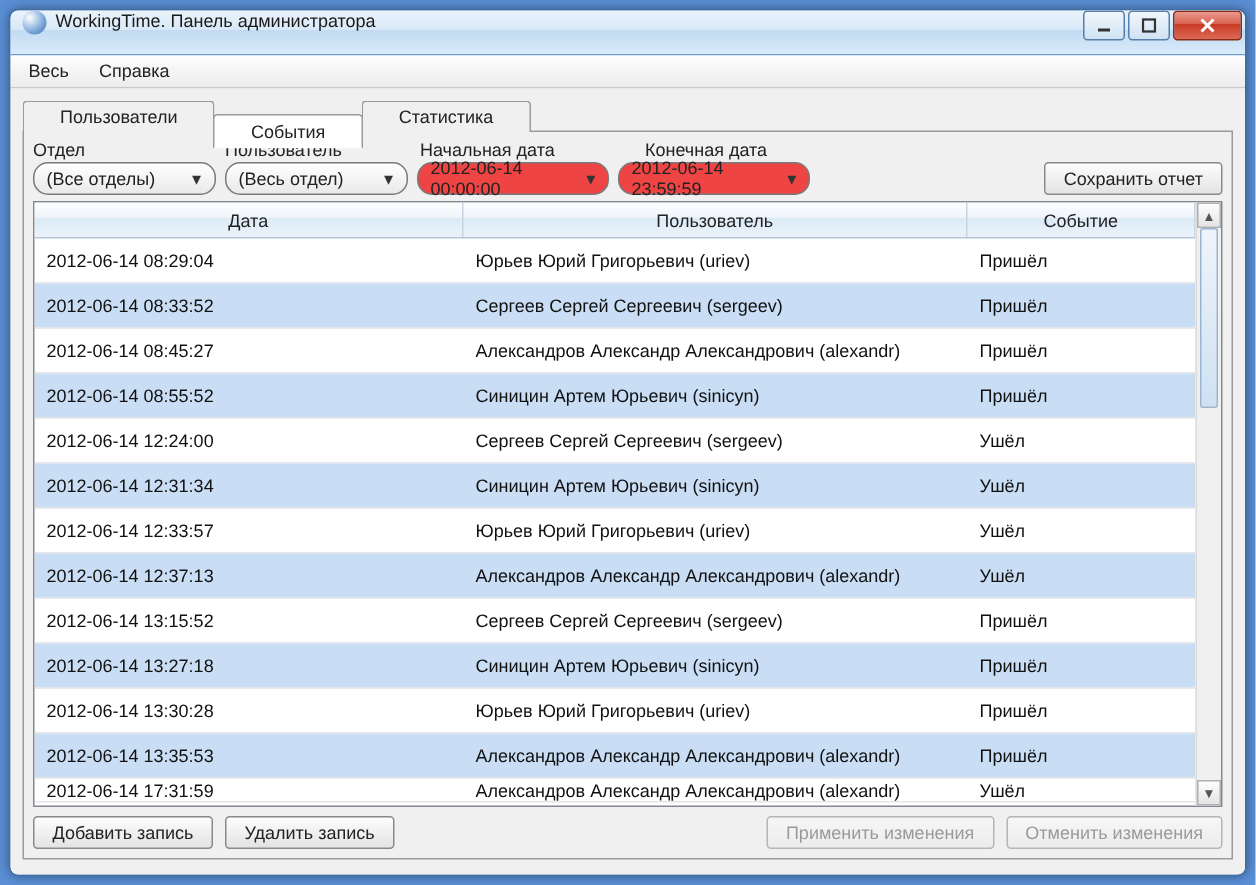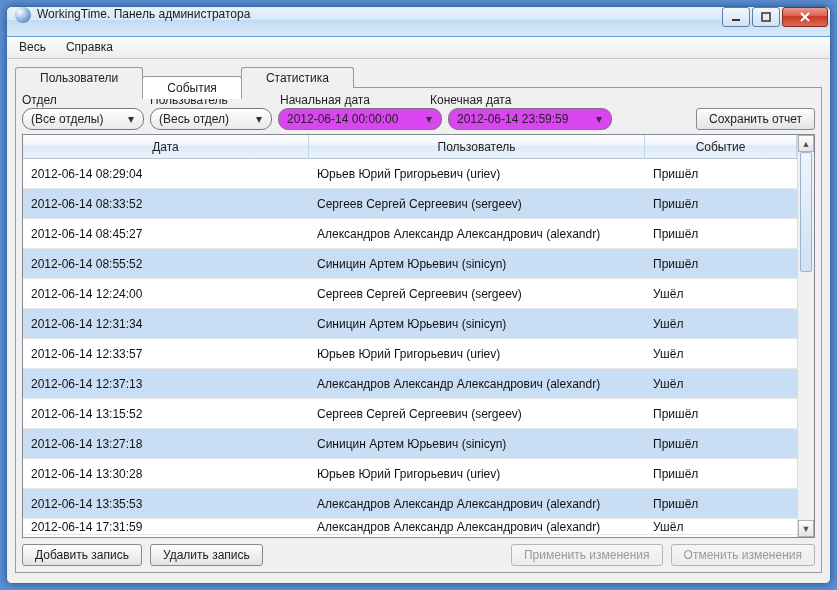--- a/index.html
+++ b/index.html
@@ -122,21 +122,21 @@
     display: flex; align-items: center;
     padding: 0 4px 0 8px;
     color: #222;
   }
   .combo { justify-content: space-between; }
   .combo .arrow, .datetime .arrow {
     width: 16px; text-align: center; color: #333;
   }
   .combo.dept { width: 122px; }
   .combo.user { width: 122px; }
-  .datetime { width: 164px; justify-content: space-between; background:#d946ef;}
+  .datetime { width: 128px; justify-content: space-between; background:#ef4444;}
   .spacer { flex: 1; }
   .btn {
     height: 22px;
     padding: 0 12px;
     border: 1px solid #8a8a8a;
     border-radius: 3px;
     background: linear-gradient(to bottom, #fdfdfd, #e3e3e3);
     display: inline-flex; align-items: center; justify-content: center;
     color: #222;
   }

